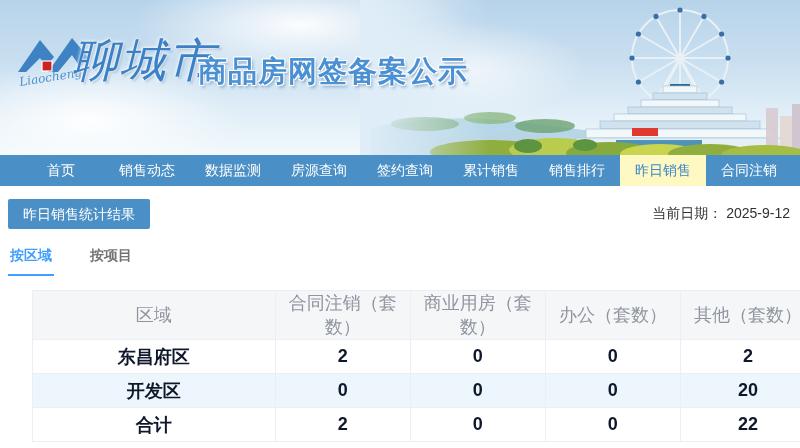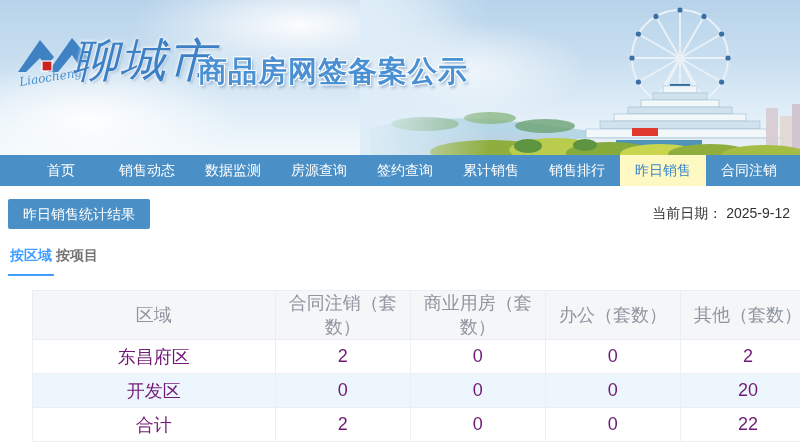--- a/index.html
+++ b/index.html
@@ -34,29 +34,29 @@
   .nav-item.active { background:#fef9c3; color:#3e87c8; }
 
   
   .content { padding:0 8px; }
   .toolbar { display:flex; justify-content:space-between; align-items:center; margin-top:13px; }
   .section-btn { background:#4a8fc5; color:#fff; font-size:14px; line-height:1;
                  padding:8px 15px; border:none; border-radius:2px; cursor:pointer; }
   .date-wrap { font-size:14px; color:#303133; padding-right:2px; }
   .date-wrap .date-value { margin-left:4px; }
 
-  .tabs { display:flex; margin-top:18px; font-size:14px; font-weight:bold; }
+  .tabs { display:flex; gap:34px; margin-top:18px; font-size:14px; font-weight:bold; }
   .tab { padding:0 2px 9px 2px; color:#737373; cursor:pointer; }
   .tab.active { color:#409eff; border-bottom:2px solid #409eff; }
 
   table.report { width:100%; margin-top:14px; border-collapse:collapse;
                  table-layout:fixed; font-size:18px;margin-left:24px; }
   .report th, .report td { border:1px solid #ebeef5; text-align:center; vertical-align:middle; }
   .report th { background:#f5f6f8; color:#8f959e; font-weight:normal; height:38px; }
-  .report td { height:34px; color:#701a75; background:#fff; }
+  .report td { height:34px; color:#0f172a; background:#fff;font-weight:bold; }
   .report tr.striped td { background:#eef6fd; }
   .report col.c-region { width:31%; }
 </style>
 </head>
 <body>
 
 <div class="banner">
   <div class="cloud c1"></div>
   <div class="cloud c2"></div>
   <div class="cloud c3"></div>

